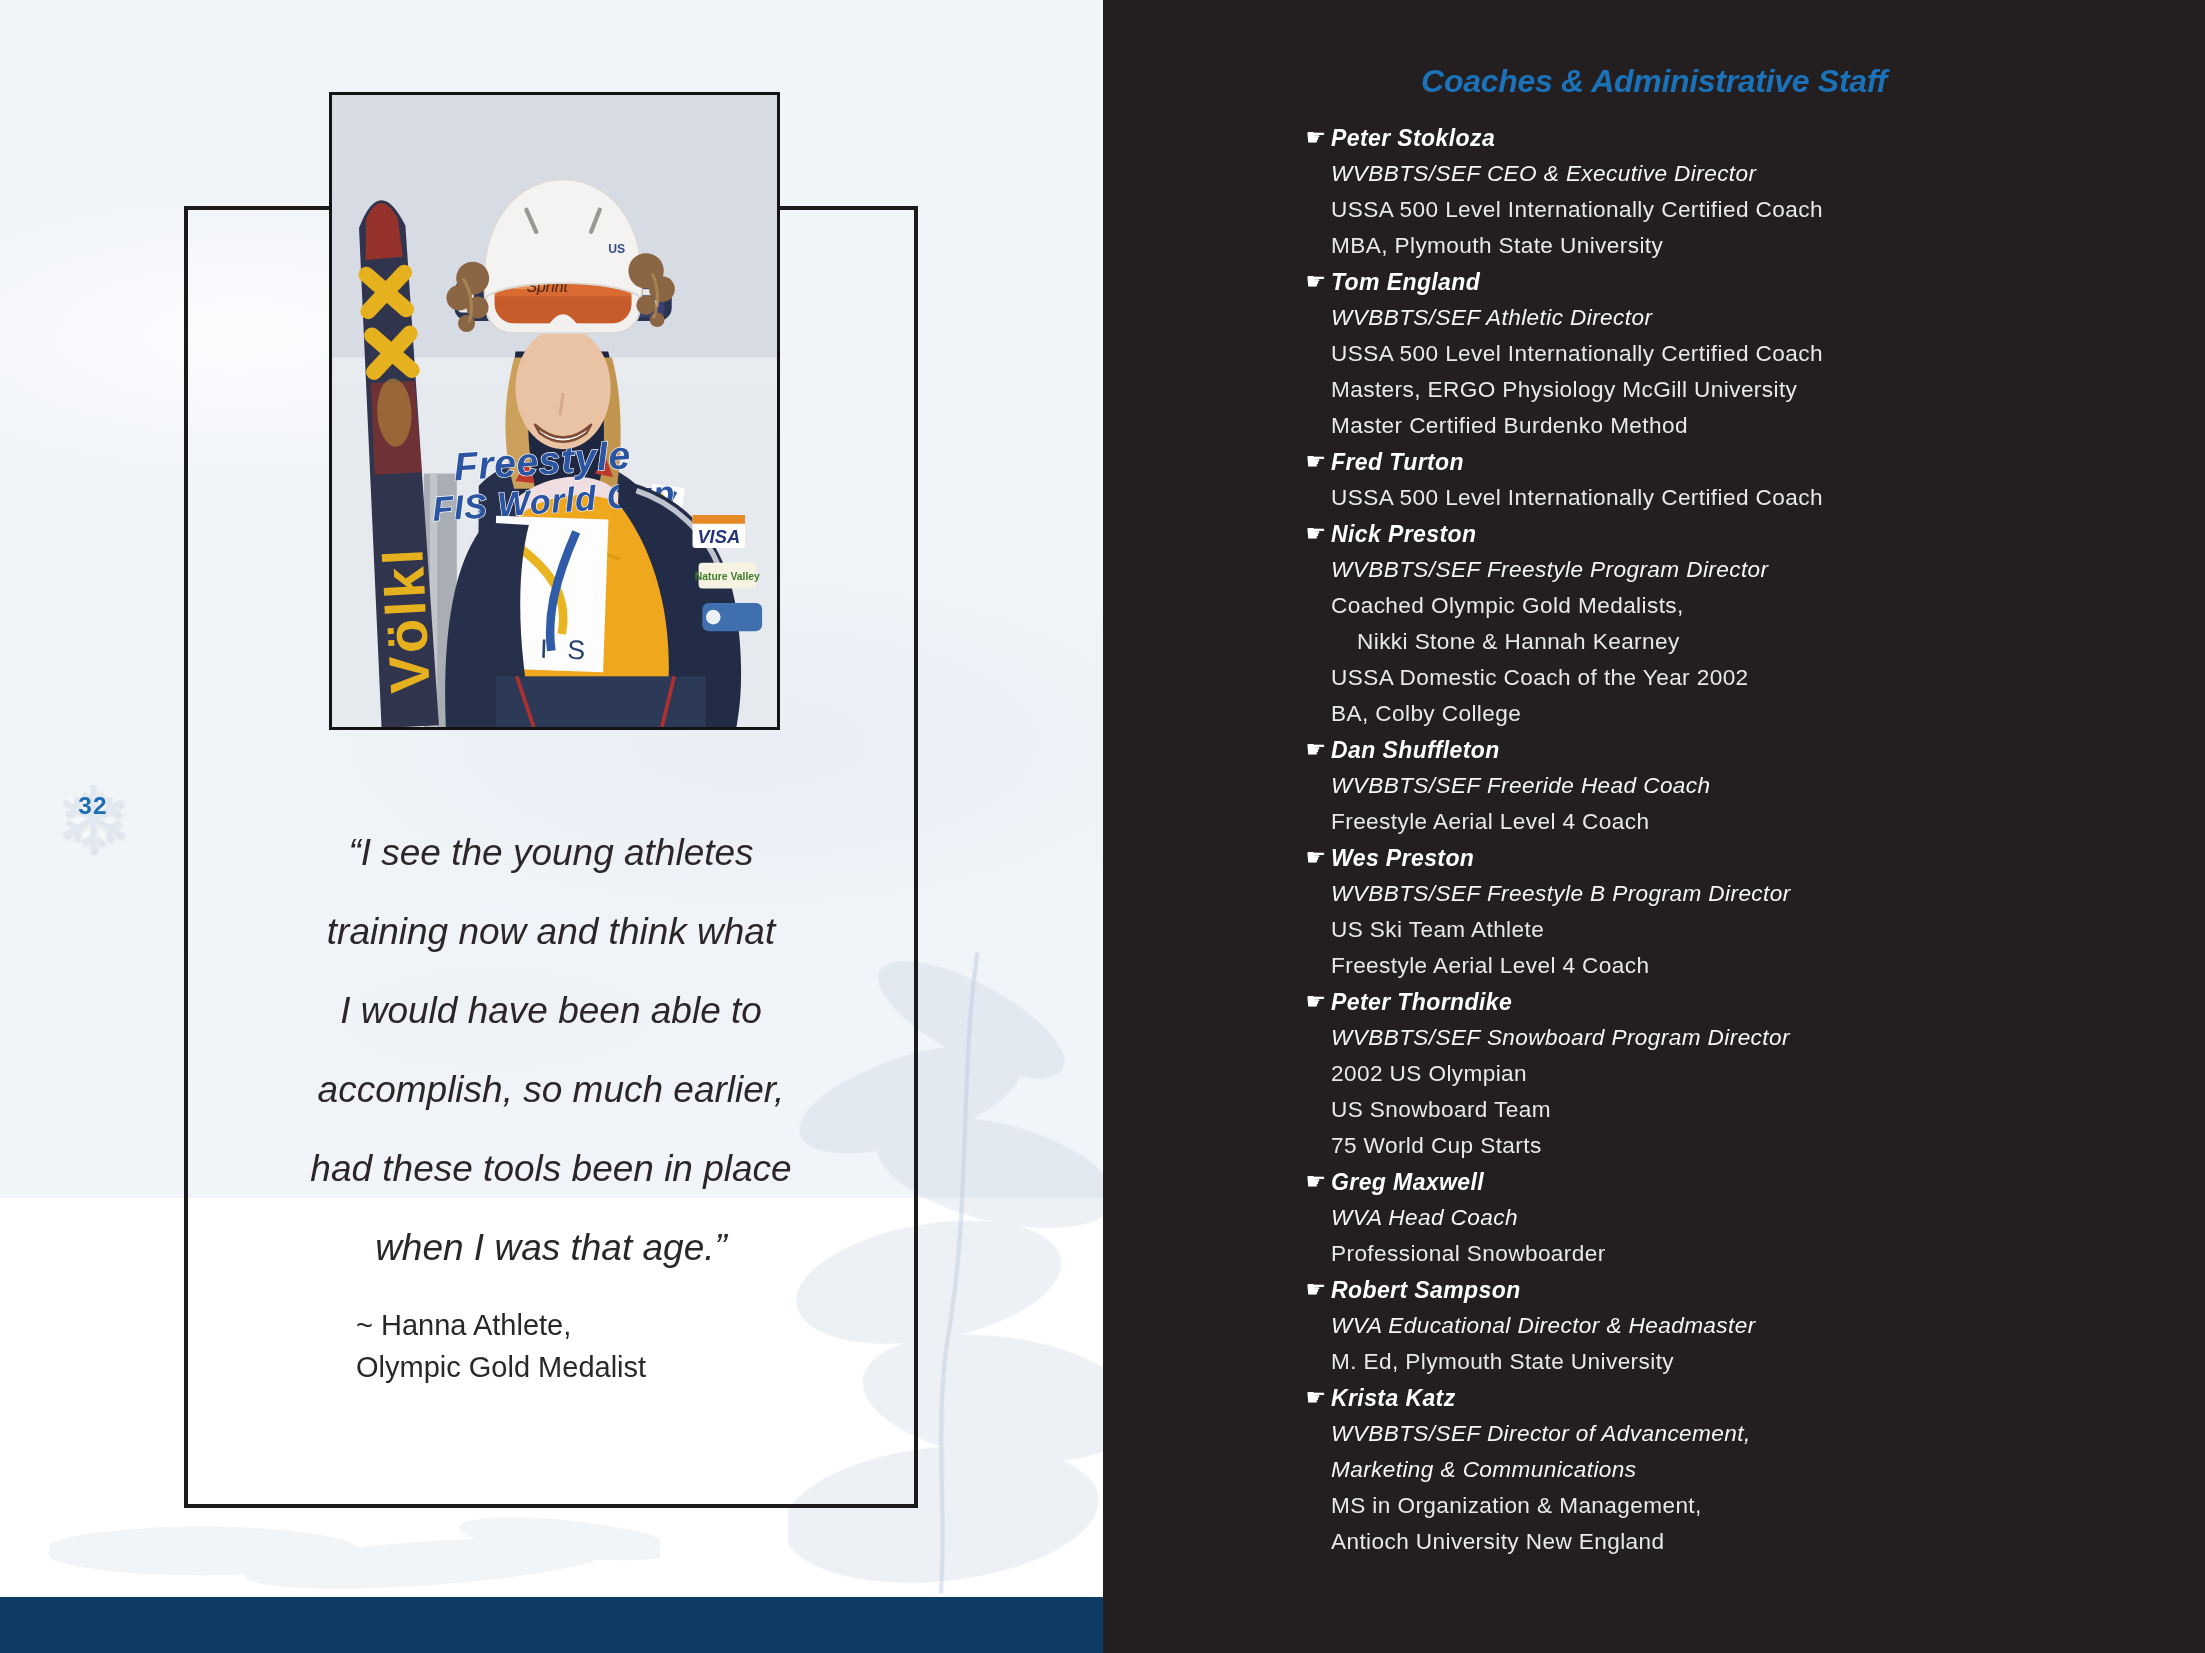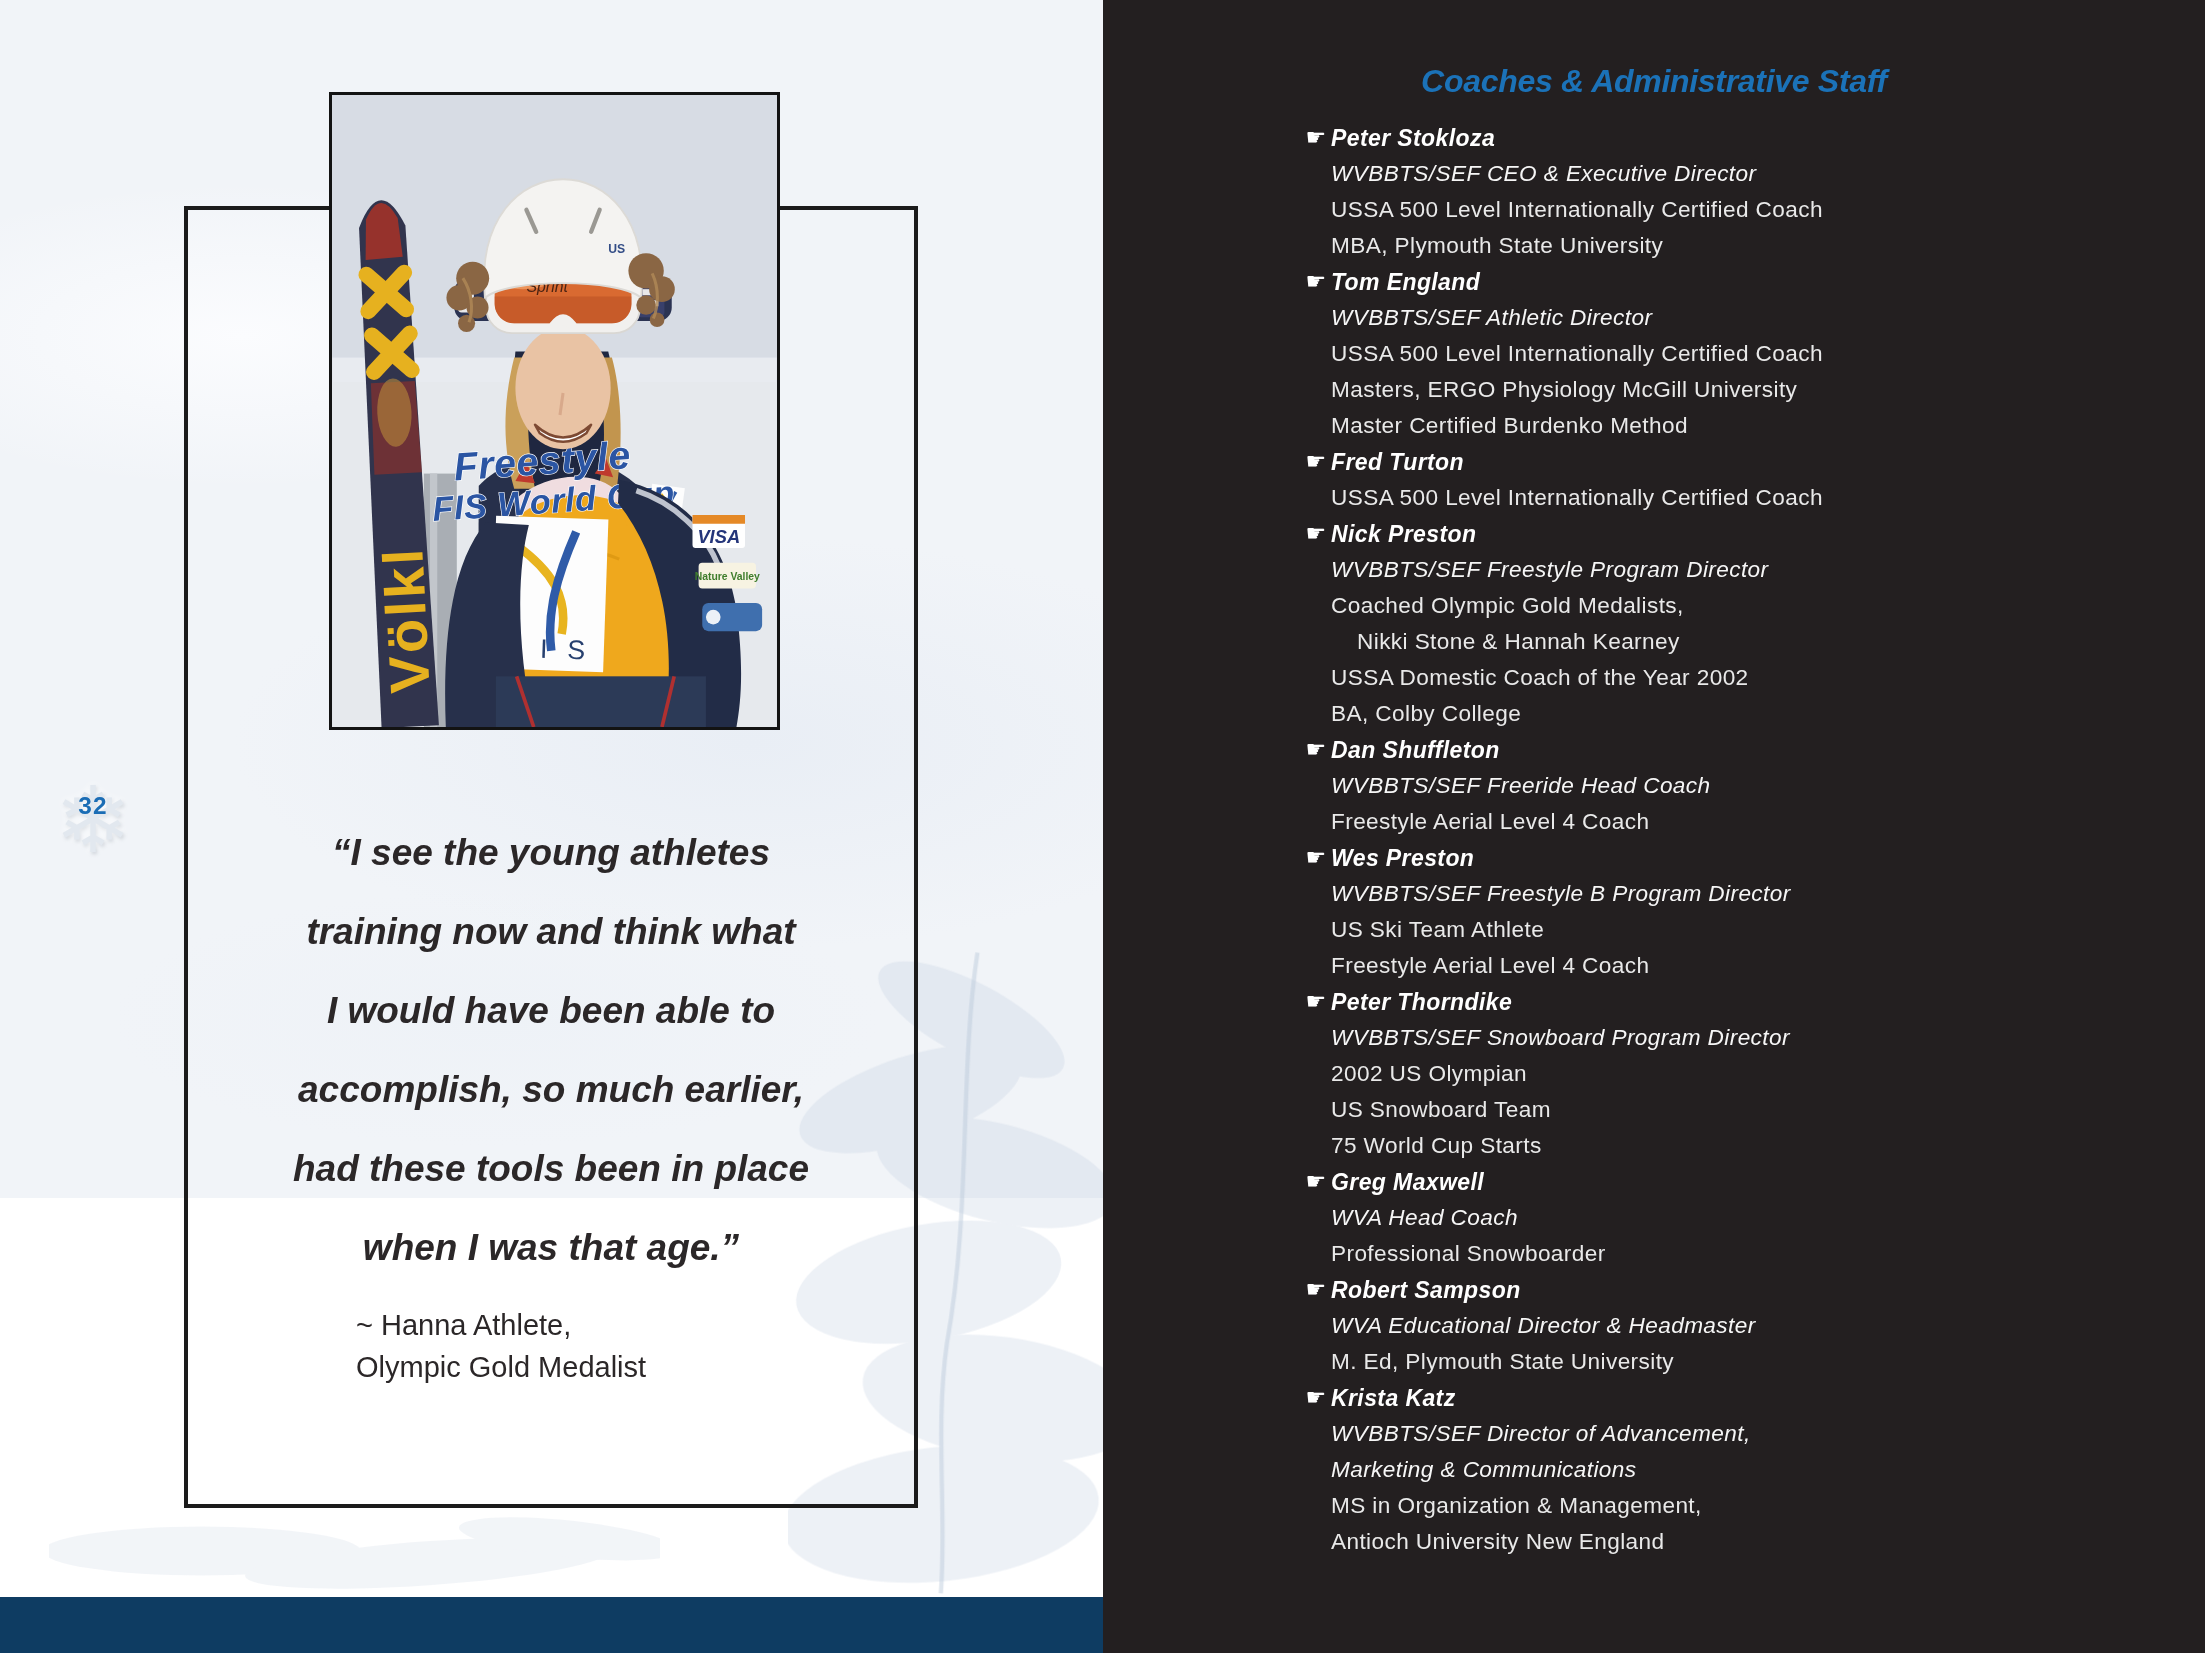--- a/index.html
+++ b/index.html
@@ -20,21 +20,21 @@
 
   .frame { position:absolute; left:184px; top:206px; width:734px; height:1302px;
            border:4.3px solid #1b1b1b; z-index:2; }
 
   .photo { position:absolute; left:329px; top:92px; width:451px; height:638px;
            border:3.1px solid #131313; background:#d7dce4; z-index:3; overflow:hidden; }
   .photo svg { display:block; width:100%; height:100%; }
 
   .quote { position:absolute; left:184px; top:813px; width:734px; text-align:center;
            font-style:italic; font-size:37px; color:#2b2728; z-index:4; }
-  .quote .qline { height:79px; line-height:79px; white-space:nowrap;font-weight:bold; }
+  .quote .qline { height:79px; line-height:79px; white-space:nowrap; }
 
   .attribution { position:absolute; left:356px; top:1304px; z-index:4;
                  font-size:29px; color:#2b2728; line-height:42px; }
   .attribution .attr2 { }
 
   .page-badge { position:absolute; left:44px; top:771px; width:98px; height:98px; z-index:4; }
   .page-badge .flake { position:absolute; left:0; top:0; width:98px; height:98px;
       font-size:92px; line-height:98px; text-align:center; color:#e2e8ef;
       text-shadow:0 0 8.5px #ffffff, 1.2px 1.8px 3.7px rgba(140,150,165,.45); font-style:normal; }
   .page-badge .num { position:absolute; left:0; top:21px; width:98px; text-align:center;

